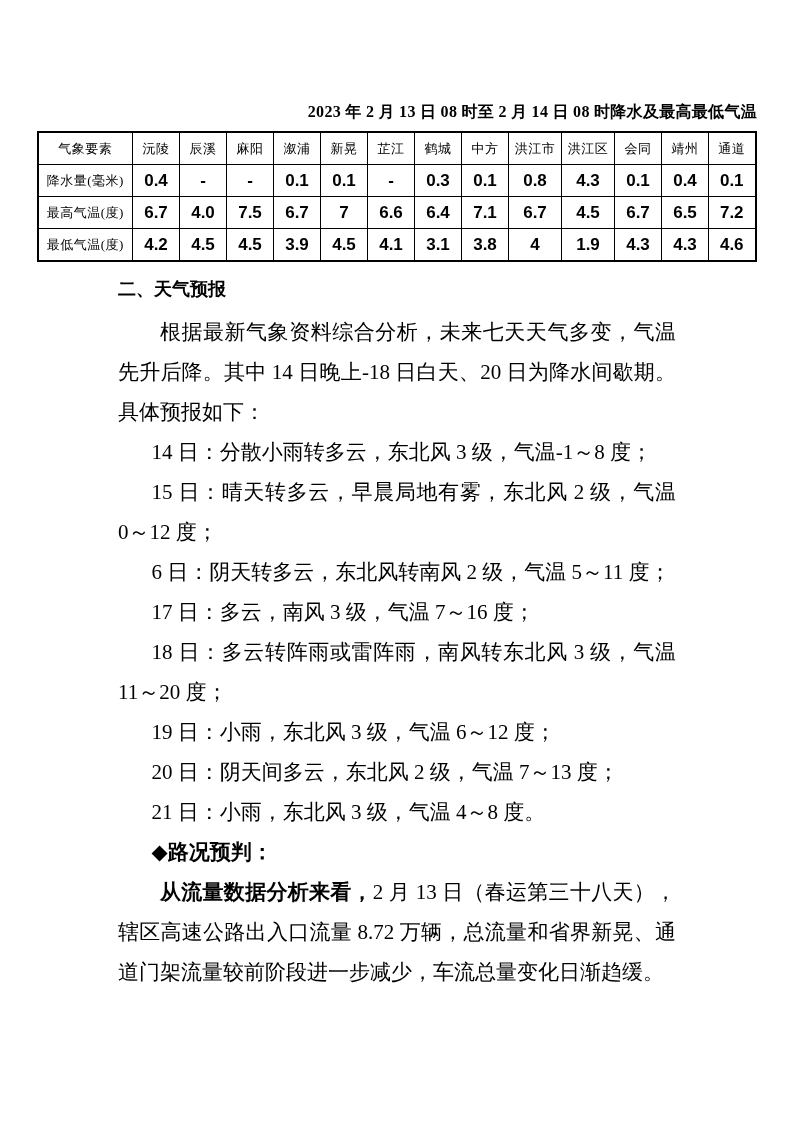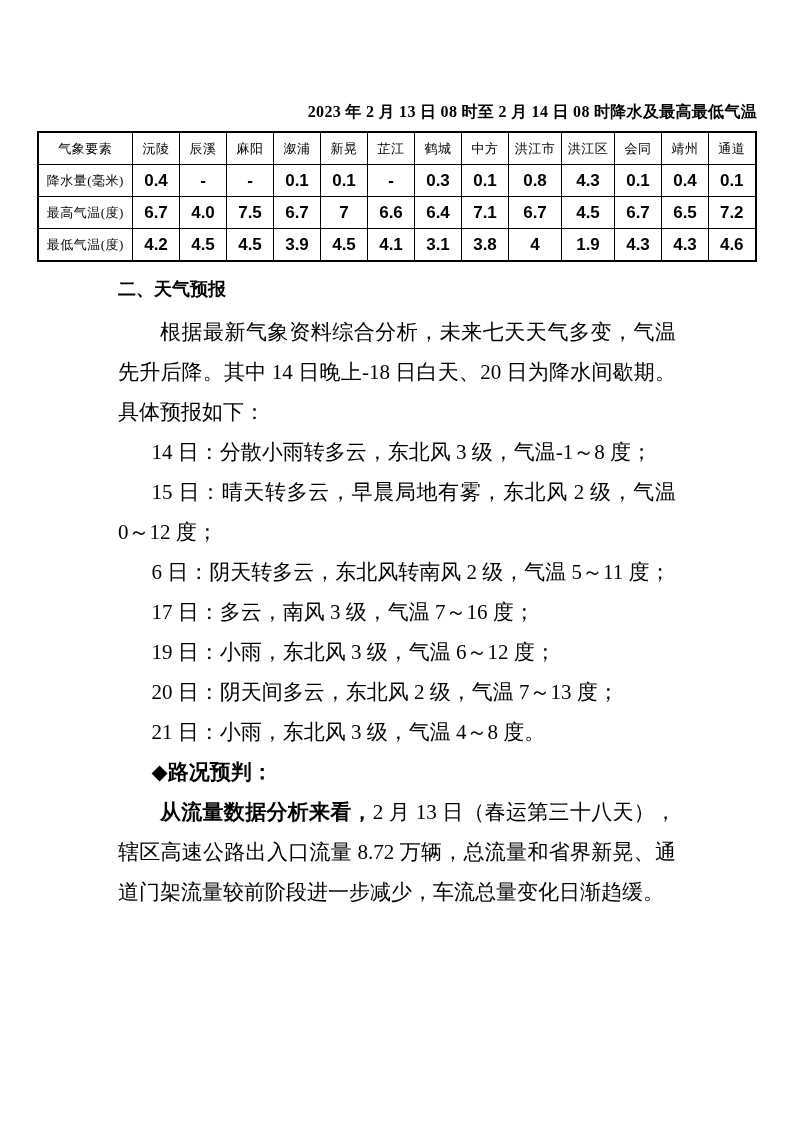--- a/index.html
+++ b/index.html
@@ -165,20 +165,21 @@
     </tbody>
   </table>
 
   <div class="text-block">
     <div class="sec-heading">二、天气预报</div>
     <p class="intro">根据最新气象资料综合分析，未来七天天气多变，气温先升后降。其中 14 日晚上-18 日白天、20 日为降水间歇期。具体预报如下：</p>
     <p class="fc-item">14 日：分散小雨转多云，东北风 3 级，气温-1～8 度；</p>
     <p class="fc-item">15 日：晴天转多云，早晨局地有雾，东北风 2 级，气温 0～12 度；</p>
     <p class="fc-item">6 日：阴天转多云，东北风转南风 2 级，气温 5～11 度；</p>
     <p class="fc-item">17 日：多云，南风 3 级，气温 7～16 度；</p>
+    <p class="fc-item">18 日：多云转阵雨或雷阵雨，南风转东北风 3 级，气温 11～20 度；</p>
     <p class="fc-item">19 日：小雨，东北风 3 级，气温 6～12 度；</p>
     <p class="fc-item">20 日：阴天间多云，东北风 2 级，气温 7～13 度；</p>
     <p class="fc-item">21 日：小雨，东北风 3 级，气温 4～8 度。</p>
     <p class="road-heading">◆路况预判：</p>
     <p class="road-para"><span class="road-lead">从流量数据分析来看，</span><span>2 月 13 日（春运第三十八天），辖区高速公路出入口流量 8.72 万辆，总流量和省界新晃、通道门架流量较前阶段进一步减少，车流总量变化日渐趋缓。</span></p>
   </div>
 
 </div>
 
 </body></html>

